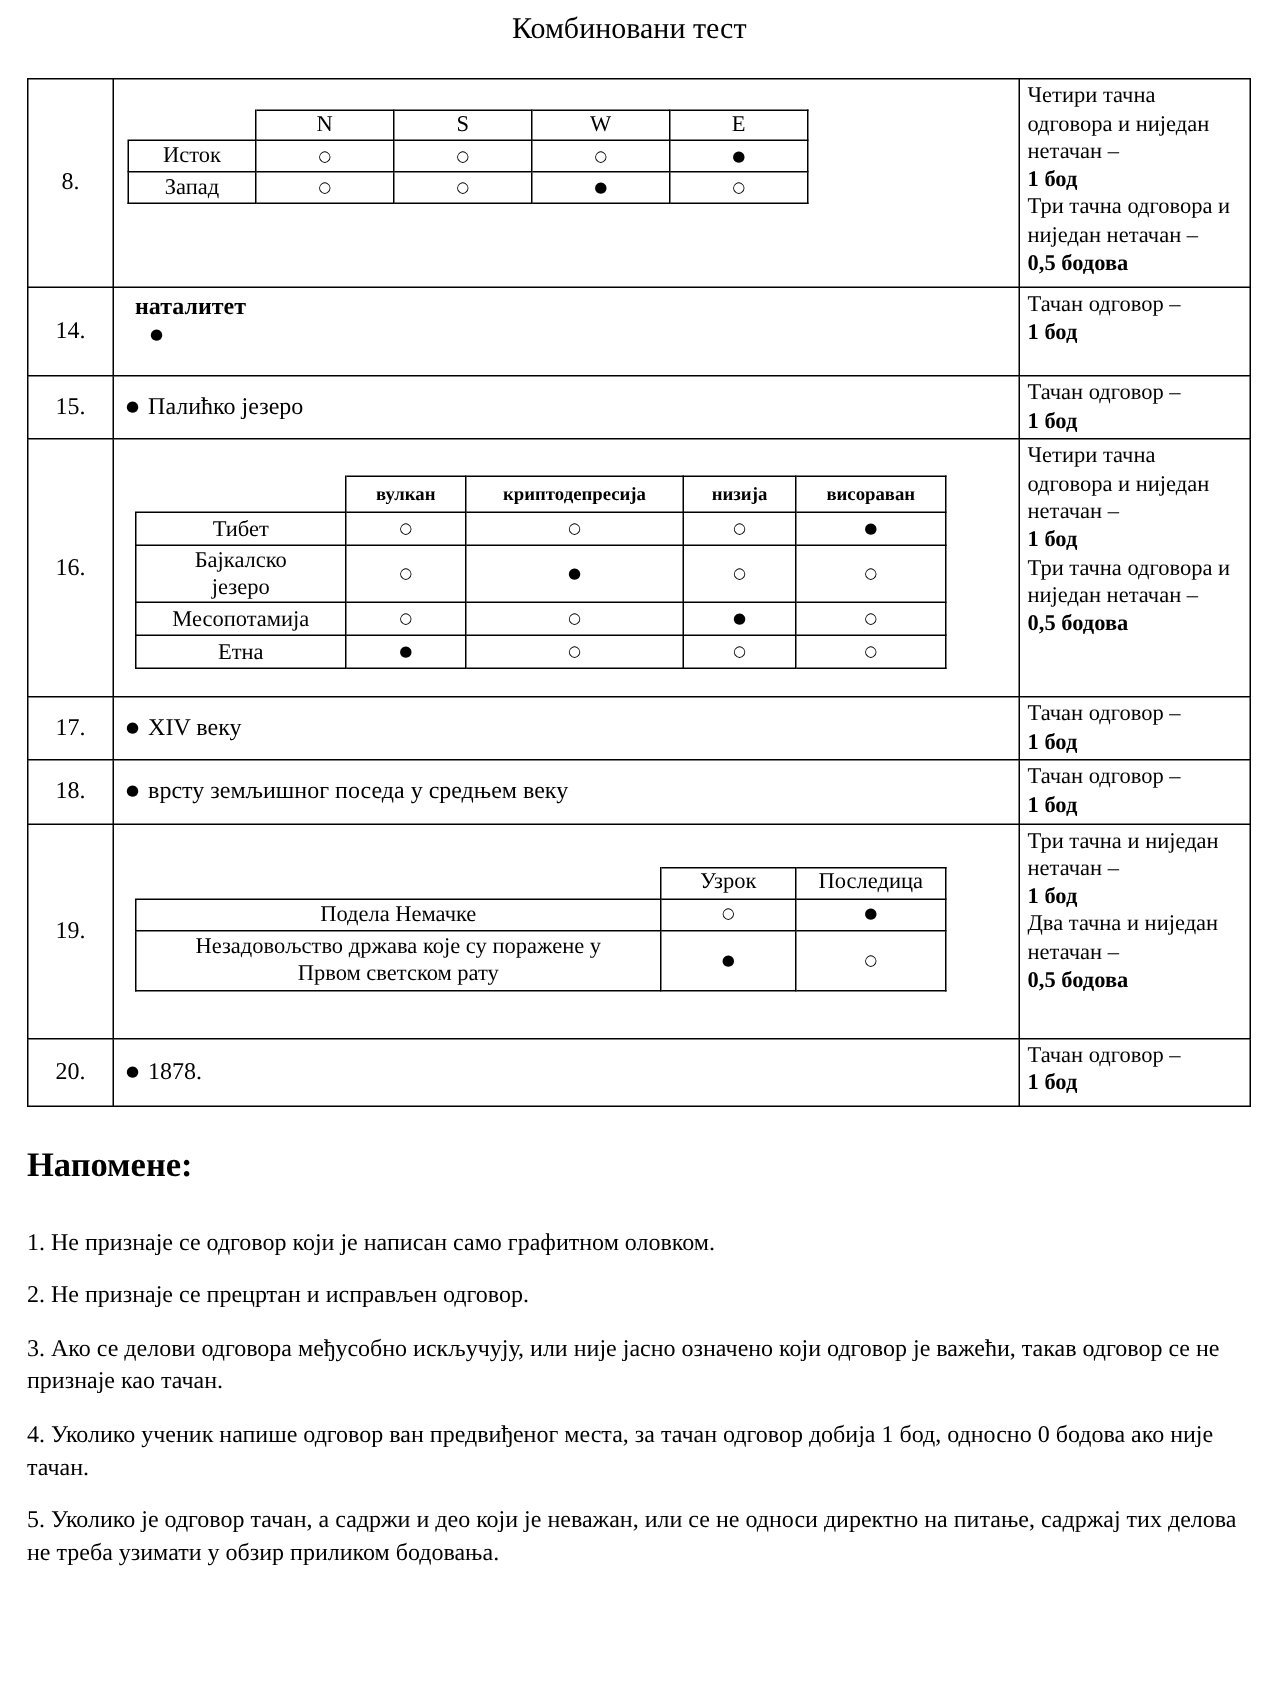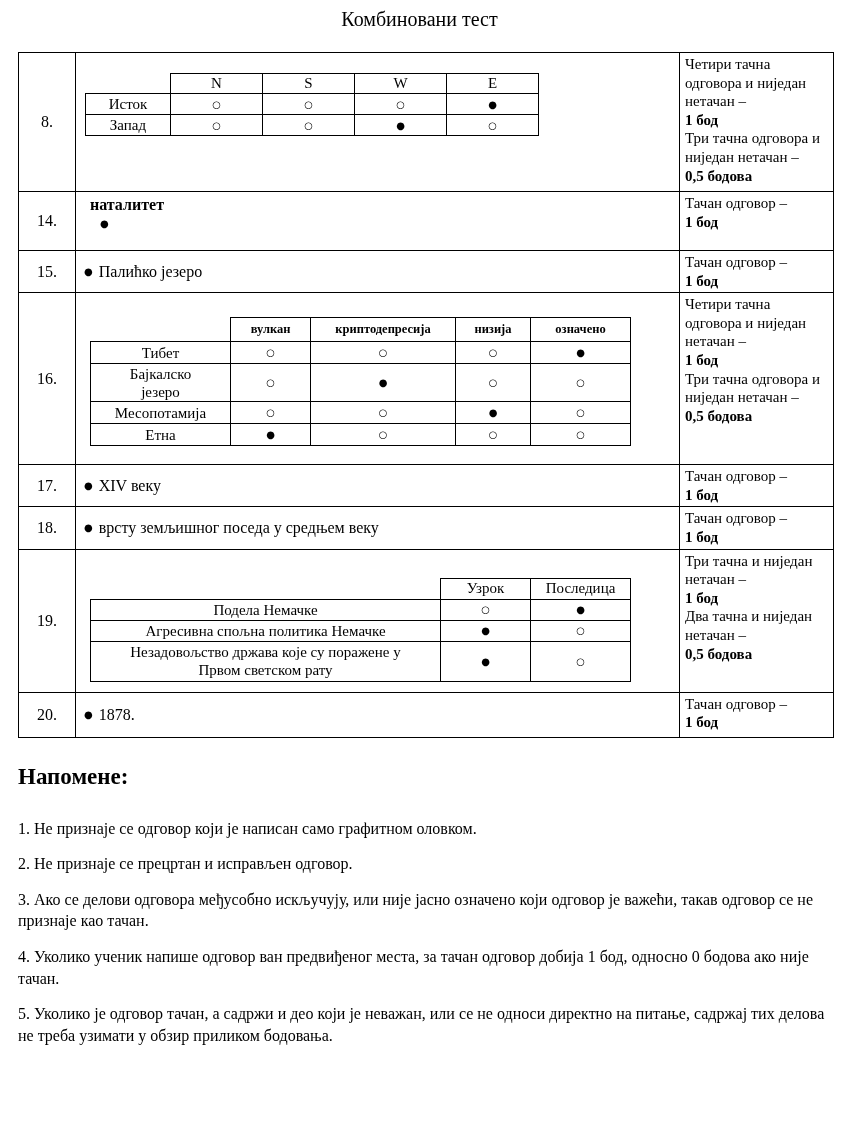--- a/index.html
+++ b/index.html
@@ -138,21 +138,21 @@
                 <col style="width:145px">
                 <col style="width:75px">
                 <col style="width:100px">
               </colgroup>
           <tbody>
             <tr>
               <td class="corner"></td>
               <td class="gh">вулкан</td>
               <td class="gh">криптодепресија</td>
               <td class="gh">низија</td>
-              <td class="gh">означено</td>
+              <td class="gh">висораван</td>
             </tr>
             <tr>
               <td class="gl">Тибет</td>
               <td class="gc">○</td>
               <td class="gc">○</td>
               <td class="gc">○</td>
               <td class="gc">●</td>
             </tr>
             <tr style="height:38px">
               <td class="gl">Бајкалско
@@ -221,25 +221,20 @@
           <tbody>
             <tr>
               <td class="corner"></td>
               <td class="gh">Узрок</td>
               <td class="gh">Последица</td>
             </tr>
             <tr>
               <td class="gl">Подела Немачке</td>
               <td class="gc">○</td>
               <td class="gc">●</td>
-            </tr>
-            <tr>
-              <td class="gl">Агресивна спољна политика Немачке</td>
-              <td class="gc">●</td>
-              <td class="gc">○</td>
             </tr>
             <tr style="height:40px">
               <td class="gl">Незадовољство држава које су поражене у
 Првом светском рату</td>
               <td class="gc">●</td>
               <td class="gc">○</td>
             </tr>
           </tbody>
         </table>
       </td>

